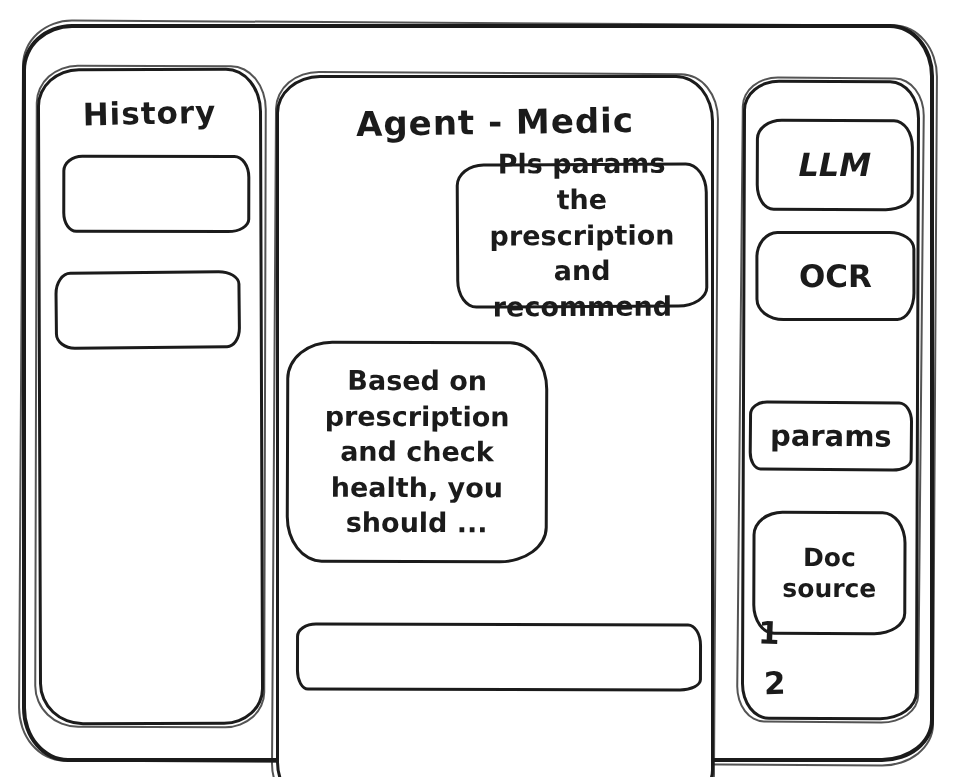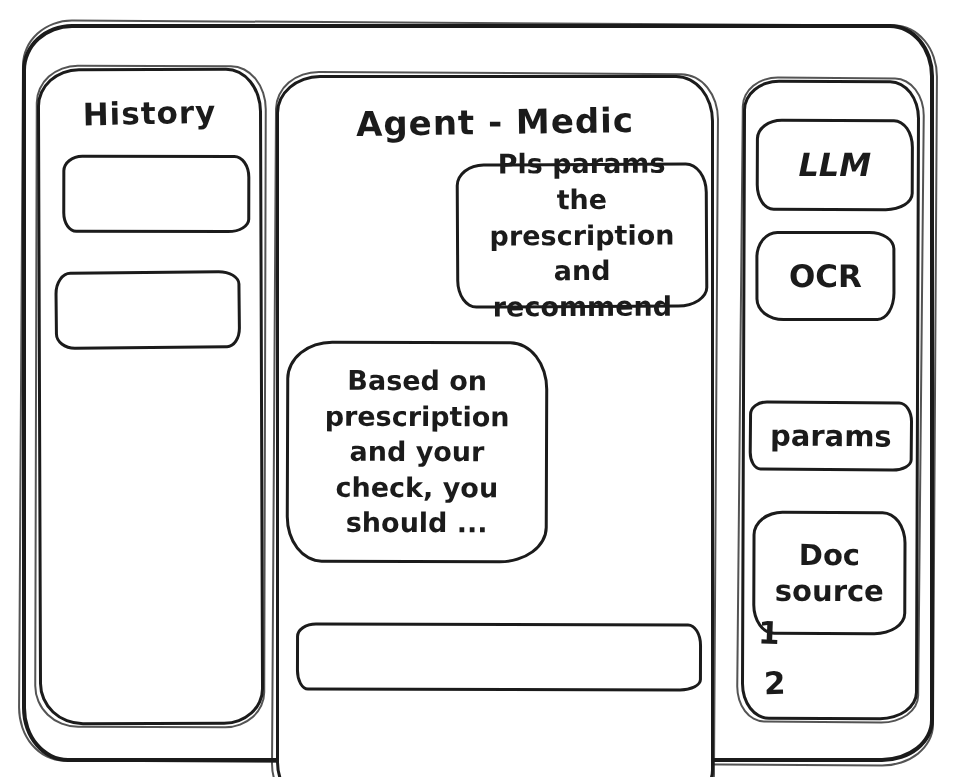--- a/index.html
+++ b/index.html
@@ -103,31 +103,31 @@
     text-align:center; font-family:"DejaVu Sans", sans-serif;
     font-weight:700; color:#1b1b1b; cursor:pointer;
     line-height:1.25;
   }
   .btn-llm {
     left:10px; top:36px; width:158px; height:92px; font-size:32px;
     border-radius:26px 20px 28px 18px / 20px 28px 18px 26px;
     font-style:italic;
   }
   .btn-ocr {
-    left:10px; top:148px; width:140px; height:90px; font-size:31px;
+    left:10px; top:148px; width:160px; height:90px; font-size:31px;
     border-radius:22px 26px 18px 28px / 26px 18px 28px 22px;
     transform:rotate(-.3deg);
   }
   .btn-params {
     left:4px; top:318px; width:164px; height:70px; font-size:29px;
     border-radius:18px 14px 20px 12px / 14px 20px 12px 18px;
     transform:rotate(.3deg);
   }
   .btn-doc {
-    left:8px; top:428px; width:154px; height:124px; font-size:29px;
+    left:8px; top:428px; width:154px; height:124px; font-size:25px;
     border-radius:30px 24px 32px 22px / 24px 32px 22px 30px;
     padding:14px;
   }
   .doc-num {
     position:absolute; font-size:31px; font-weight:700; cursor:pointer;
   }
   .doc-num.n1 { left:14px; top:532px; transform:rotate(2deg); }
   .doc-num.n2 { left:20px; top:582px; transform:rotate(-2deg); }
 </style>
 </head>
@@ -148,21 +148,21 @@
   </div>
 
   <div class="sk dbl chat">
     <div class="chat-title">Agent - Medic</div>
 
     <div class="bubble user">
       <span>Pls params the prescription and recommend</span>
     </div>
 
     <div class="bubble assistant">
-      <span>Based on prescription and your check, you should ...</span>
+      <span>Based on prescription and check health, you should ...</span>
     </div>
 
     <input class="chat-input" type="text" placeholder="" style="">
   </div>
 
   <div class="sk dbl tools">
     <button class="tool-btn btn-llm">
       <span>LLM</span>
     </button>
     <button class="tool-btn btn-ocr">

